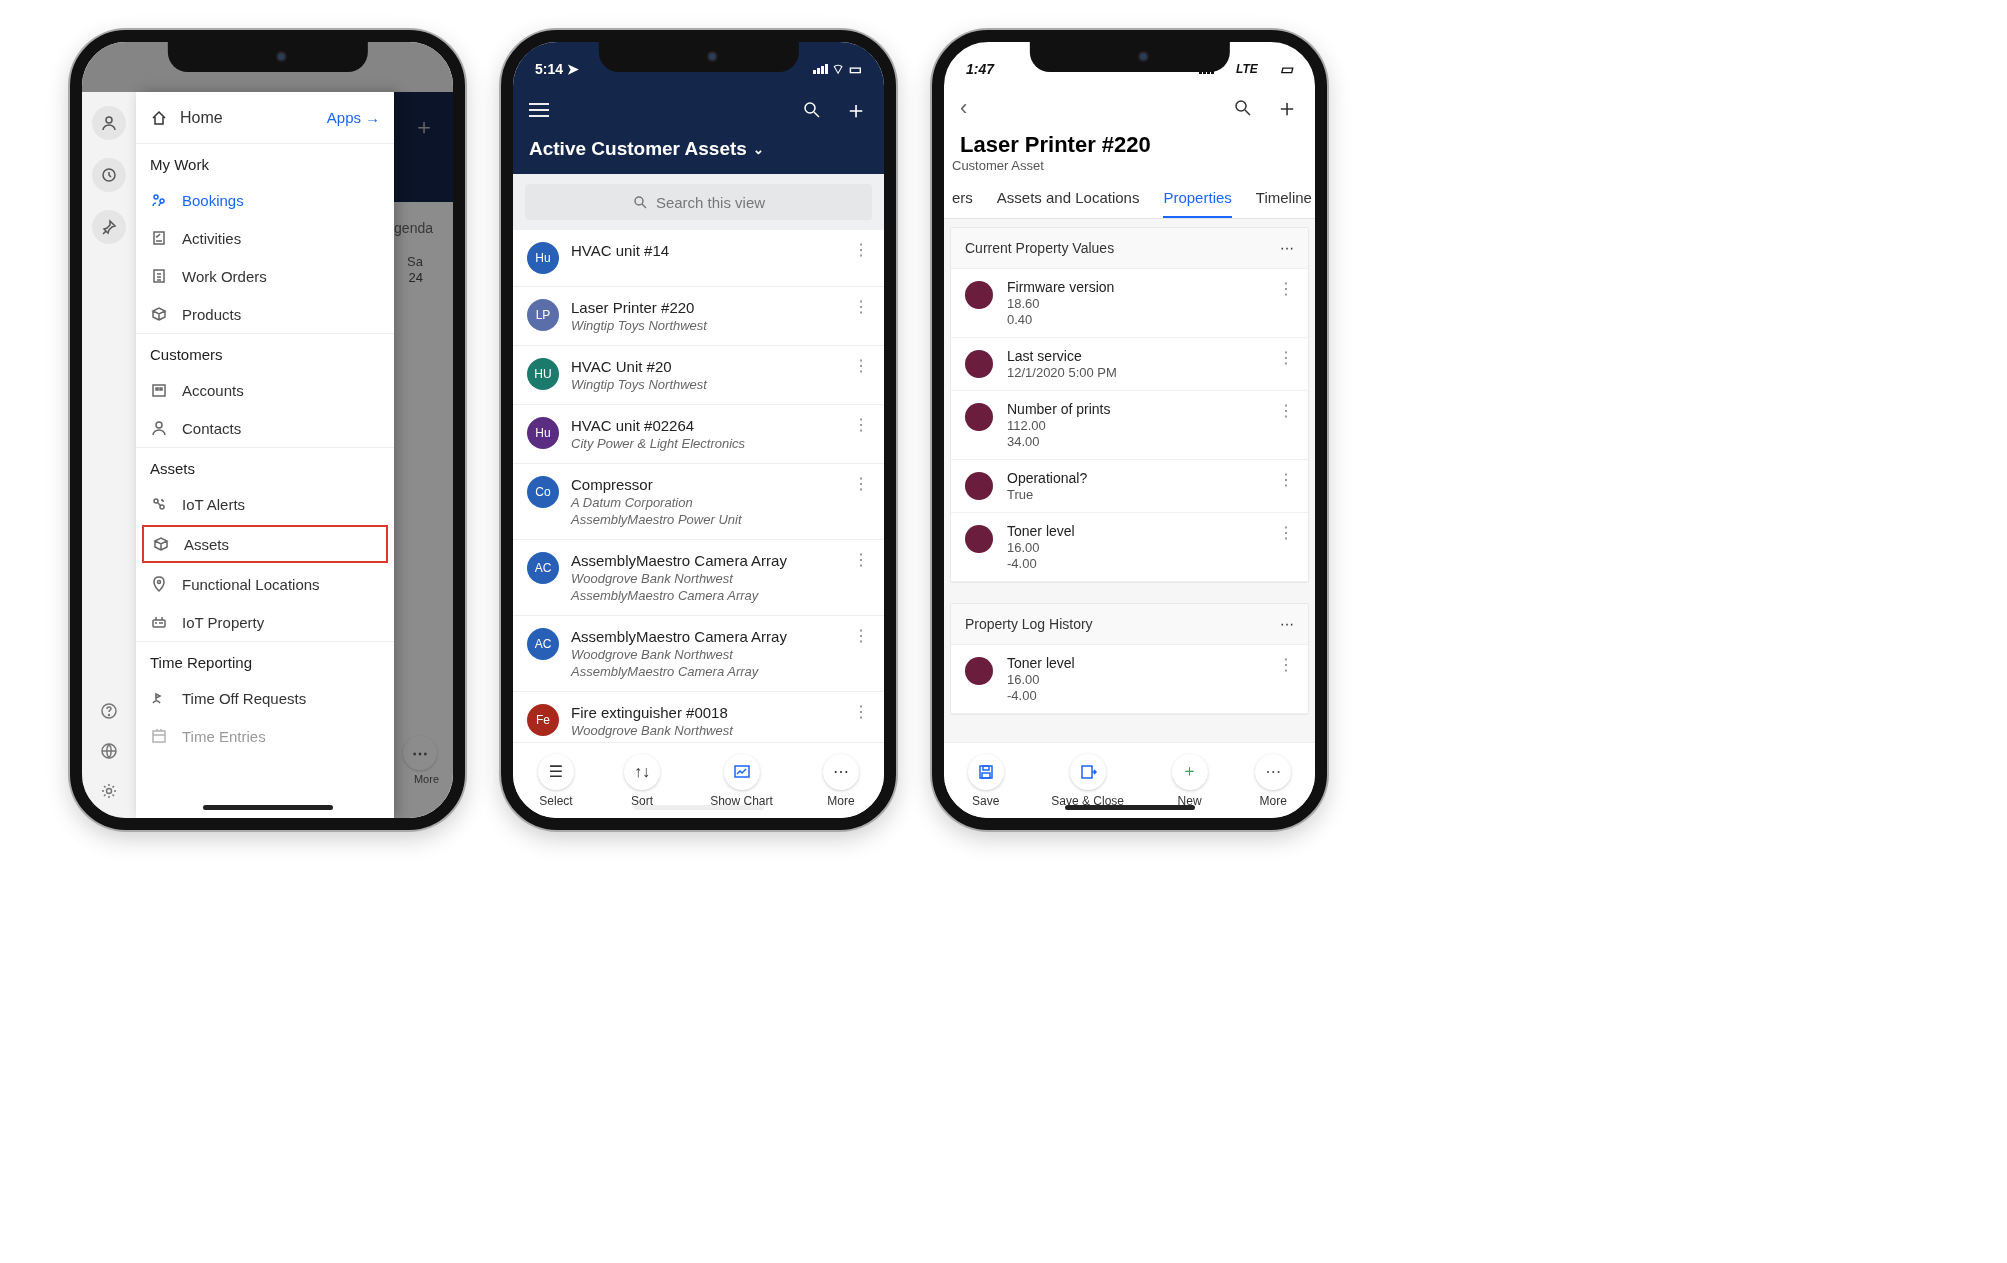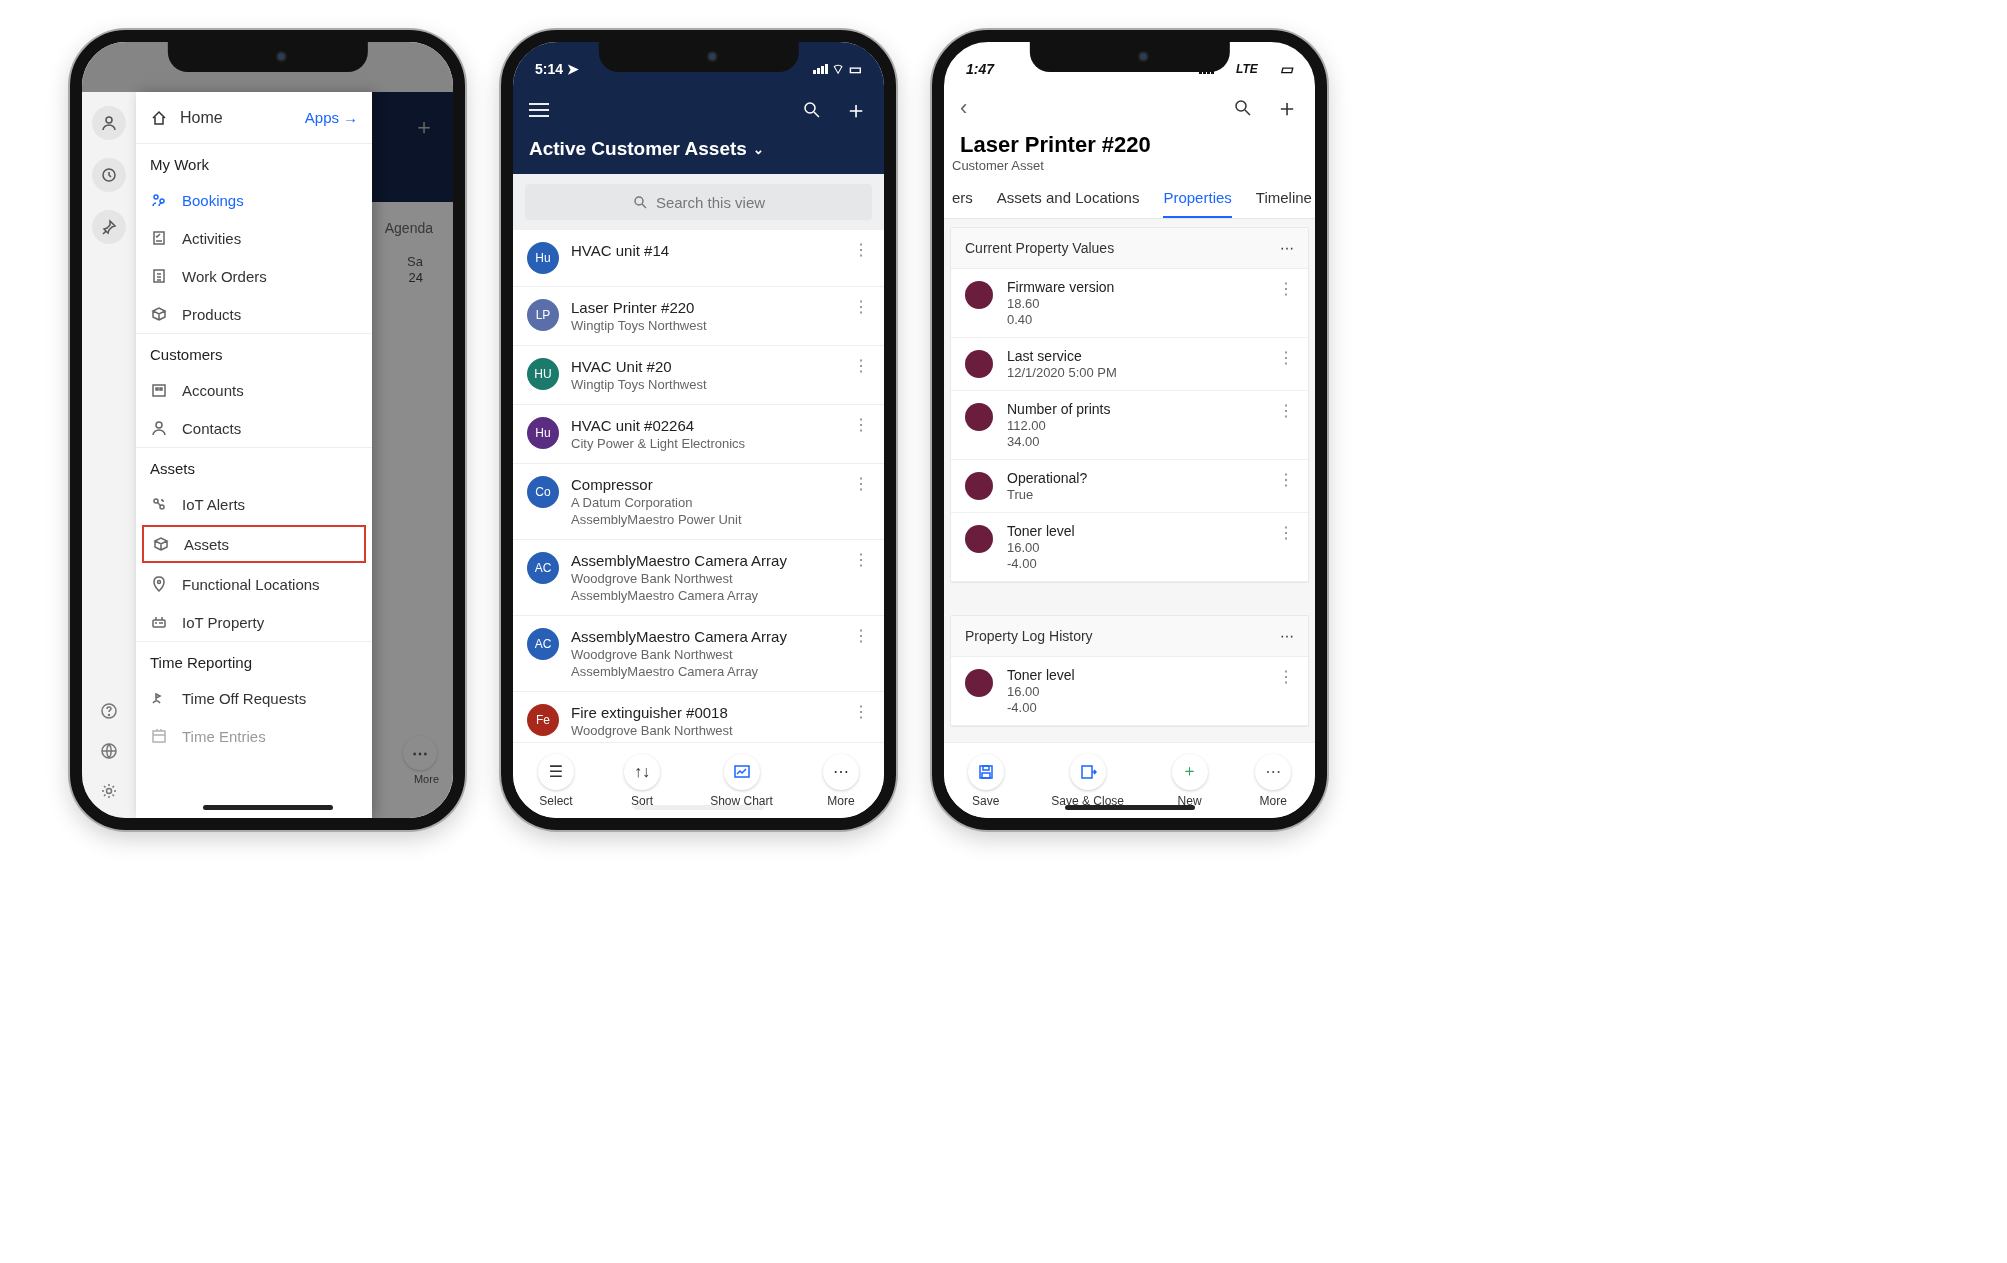--- a/index.html
+++ b/index.html
@@ -78,21 +78,21 @@
   .p1-right-bg .more-pill{
     position:absolute; bottom:48px; right:16px;
     width:34px;height:34px;border-radius:50%;background:#fff;color:#555;
     display:flex;align-items:center;justify-content:center;font-weight:bold;
     box-shadow:0 1px 3px rgba(0,0,0,0.2);
   }
   .p1-right-bg .more-lbl{
     position:absolute; bottom:33px; right:14px; font-size:11px; color:#555;
   }
   .p1-panel {
-    position:absolute; top:50px; left:54px; width:236px; bottom:0;
+    position:absolute; top:50px; left:54px; width:258px; bottom:0;
     background:#fff; z-index:7; overflow:hidden;
     box-shadow: 4px 0 12px rgba(0,0,0,0.25);
     display:flex;flex-direction:column;
   }
   .hdr-row{
     height:52px;border-bottom:1px solid #eee;display:flex;align-items:center;
     padding:0 14px;justify-content:space-between;
   }
   .hdr-left{display:flex;align-items:center;gap:12px;color:#333;}
   .apps-link{color:#1a66ff;font-size:15px;display:flex;align-items:center;gap:4px;}
@@ -133,21 +133,21 @@
   .p2-row{
     display:flex;align-items:flex-start;padding:12px 14px;border-bottom:1px solid #eee;gap:12px;position:relative;
   }
   .p2-avatar{
     width:32px;height:32px;border-radius:50%;flex:0 0 32px;
     display:flex;align-items:center;justify-content:center;
     color:#fff;font-size:12px;font-weight:500;
   }
   .p2-text{display:flex;flex-direction:column;gap:2px;flex:1;}
   .p2-t1{font-size:15px;color:#222;}
-  .p2-t2,.p2-t3{font-size:13px;color:#666;}
+  .p2-t2,.p2-t3{font-size:13px;color:#666;font-style:italic;}
   .p2-row-menu{position:absolute;top:10px;right:14px;color:#888;letter-spacing:1px;}
   .p2-bottom{
     height:76px;border-top:1px solid #eee;display:flex;
     justify-content:space-around;align-items:center;background:#fff;
   }
   .p2-btn{display:flex;flex-direction:column;align-items:center;gap:4px;font-size:12px;color:#333;}
   .p2-btn-ic{
     width:36px;height:36px;border-radius:50%;background:#fff;
     display:flex;align-items:center;justify-content:center;color:#333;
     box-shadow:0 1px 3px rgba(0,0,0,0.2);font-size:16px;
@@ -607,21 +607,21 @@
               <div class="p3-dot"></div>
               <div class="p3-ptext">
                 <div class="p3-pname">Toner level</div>
                 <div class="p3-pv">16.00</div>
                 <div class="p3-pv">-4.00</div>
               </div>
               <div class="p3-prop-menu">⋮</div>
             </div>
           </div>
       </div>
-      <div class="p3-card" style="margin-top:32px">
+      <div class="p3-card" style="margin-top:20px">
         <div class="p3-card-hdr">
           <span>Property Log History</span>
           <span>⋯</span>
         </div>
         <div id="p3-card2">
             <div class="p3-prop">
               <div class="p3-dot"></div>
               <div class="p3-ptext">
                 <div class="p3-pname">Toner level</div>
                 <div class="p3-pv">16.00</div>

